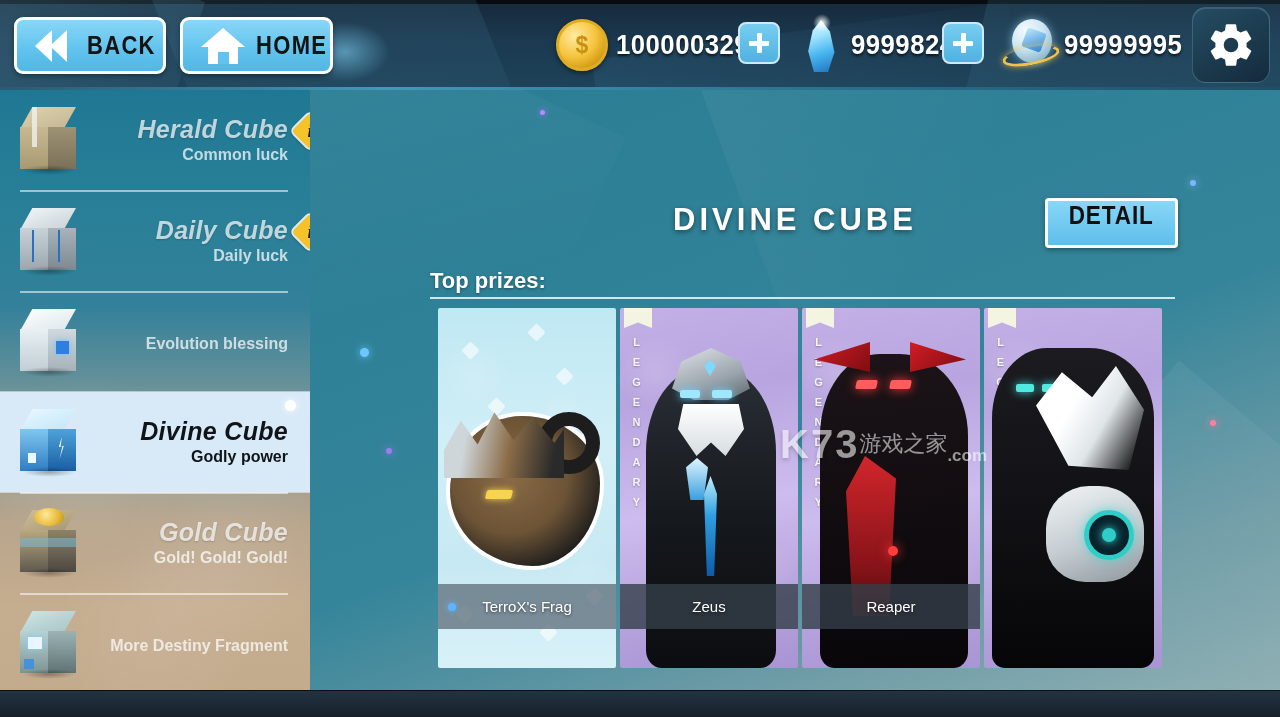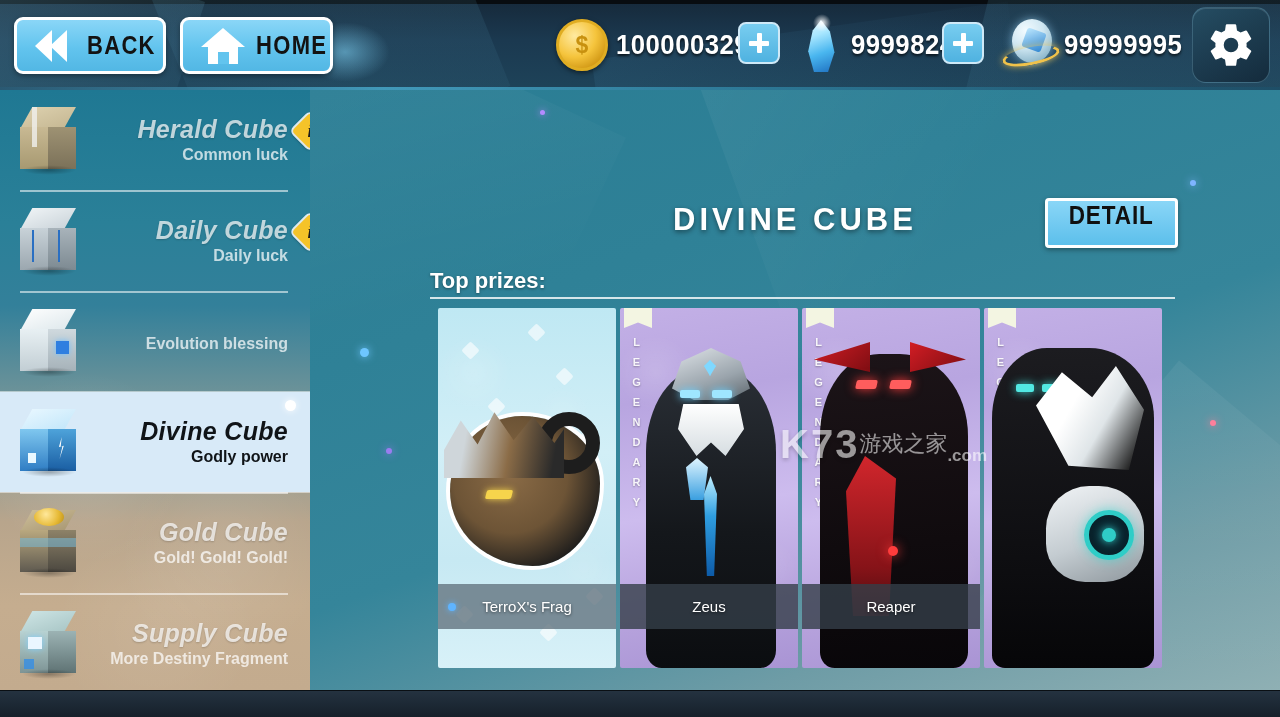--- a/index.html
+++ b/index.html
@@ -670,21 +670,20 @@
           <div class="cb cb-supply">
               <div class="top"></div>
               <div class="lft"></div>
               <div class="rgt"></div>
             <div class="win"></div>
               <div class="gl"></div>
               <div class="shadow"></div>
             </div>
         </div>
         <div class="txt">
-          <span class="title">Supply Cube</span>
           <span class="sub">More Destiny Fragment</span>
         </div>
       </div>
 
     </div>
   </div>
 
   <div class="main">
     <div class="tri t1"></div>
     <div class="tri t2"></div>

